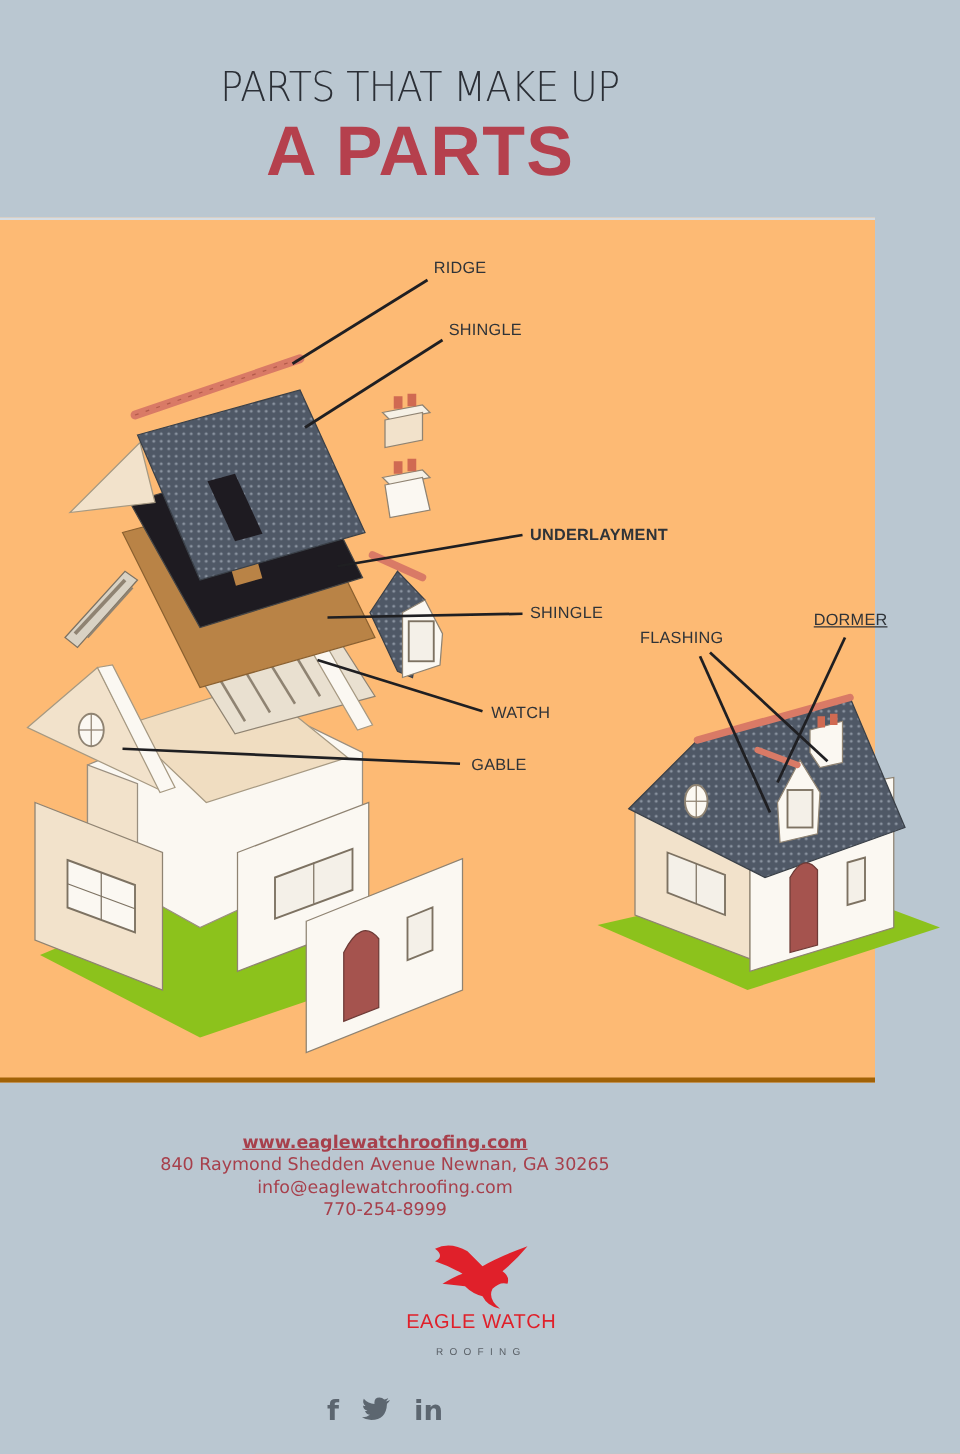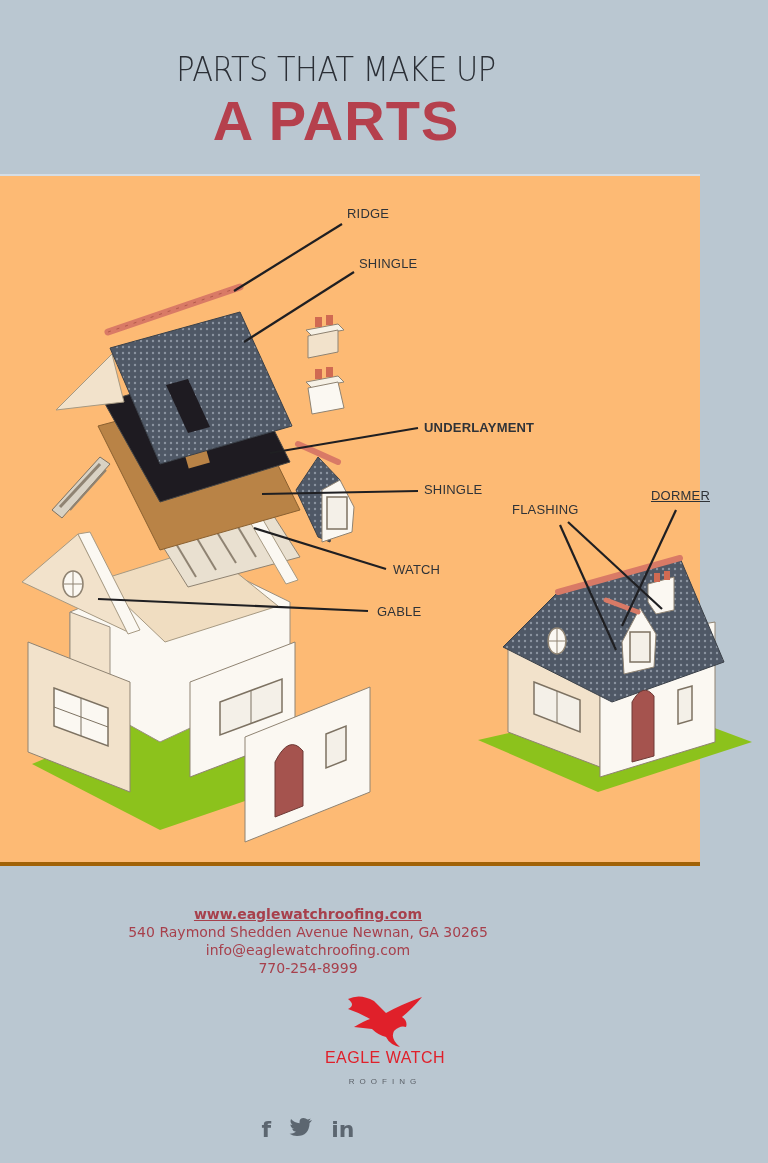--- a/index.html
+++ b/index.html
@@ -150,21 +150,21 @@
   <div class="part-label" style="left:424px; top:306px;">SHINGLE</div>
   <div class="part-label" style="left:393px; top:386px;">WATCH</div>
   <div class="part-label" style="left:377px; top:428px;">GABLE</div>
   <div class="part-label" style="left:512px; top:326px;">FLASHING</div>
   <div class="part-label" style="left:651px; top:312px;text-decoration:underline;">DORMER</div>
 </div>
 
 <div class="footer">
   <div class="contact">
     <div class="website">www.eaglewatchroofing.com</div>
-    <div>540 Raymond Shedden Avenue Newnan, GA 30265</div>
+    <div>840 Raymond Shedden Avenue Newnan, GA 30265</div>
     <div>info@eaglewatchroofing.com</div>
     <div>770-254-8999</div>
   </div>
 
   <div class="logo">
     <svg width="190" height="60" viewBox="0 0 190 60" style="position:absolute; left:0; top:0;">
       <path d="M58,8 Q70,2 84,10 Q90,16 96,22 Q110,14 132,6 Q122,18 112,26 Q118,30 116,36 Q110,34 104,40 Q100,48 110,56 Q100,54 96,46 Q88,44 82,38 L64,36 Q74,30 80,28 Q70,22 58,18 Q66,14 58,8 Z" fill="#e0202a"></path>
     </svg>
     <div class="brand">EAGLE WATCH</div>
     <div class="sub">ROOFING</div>

